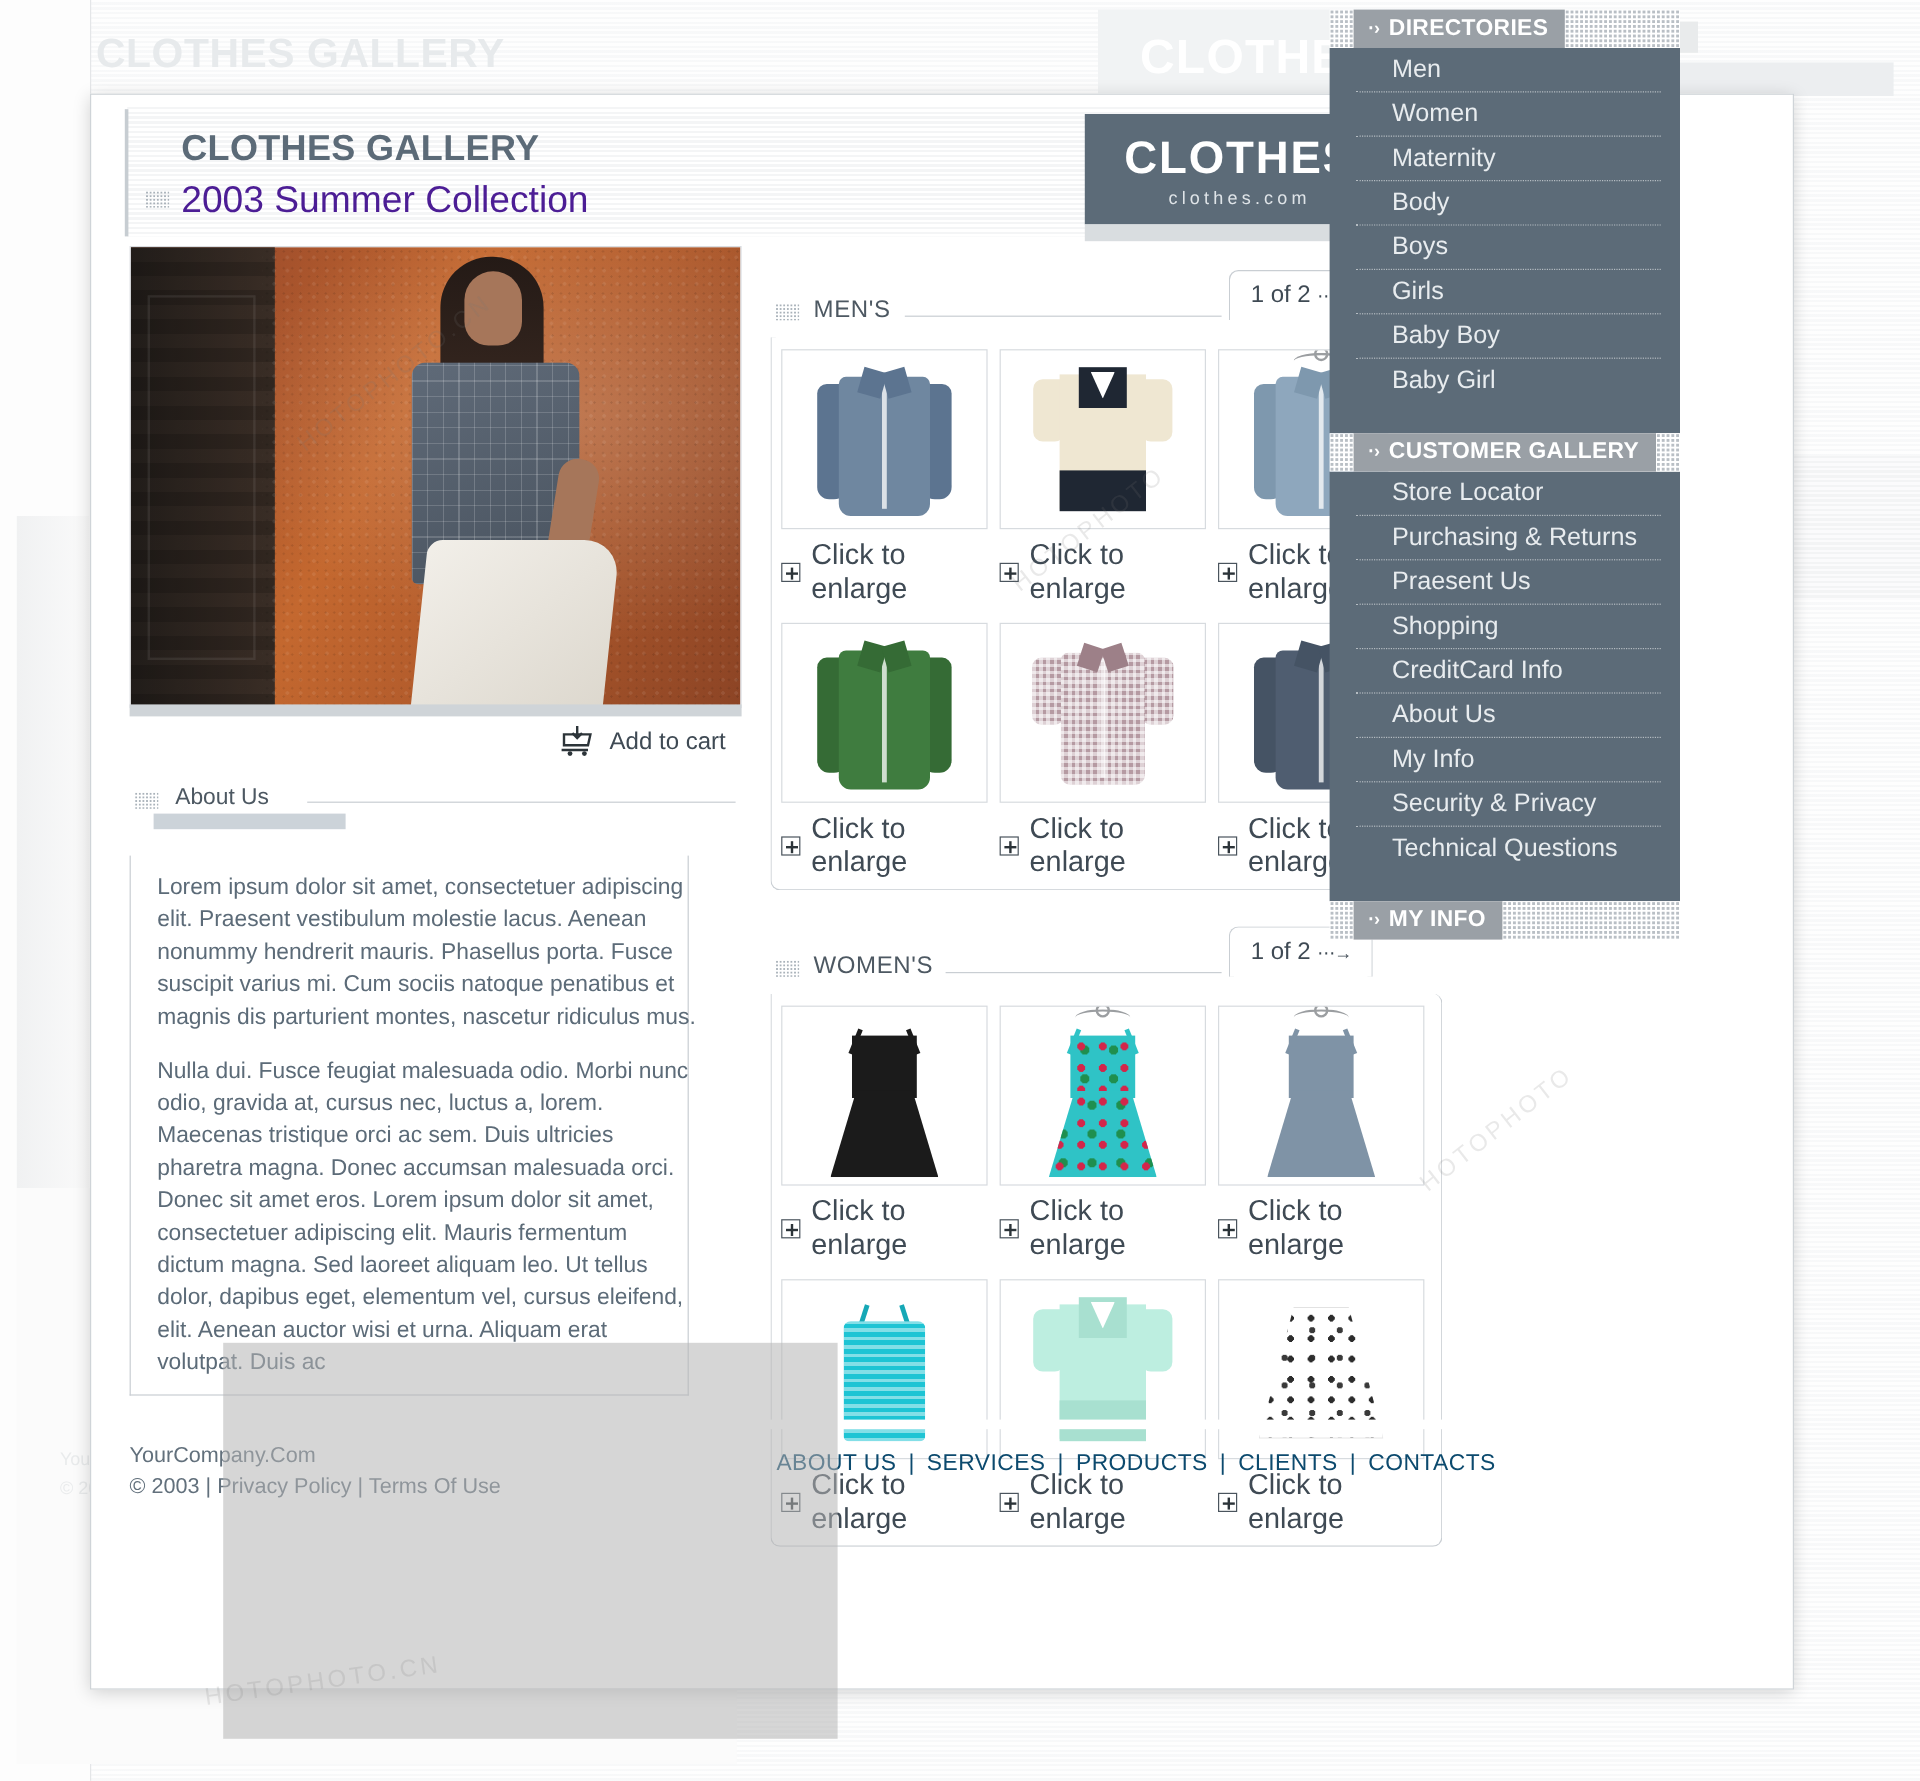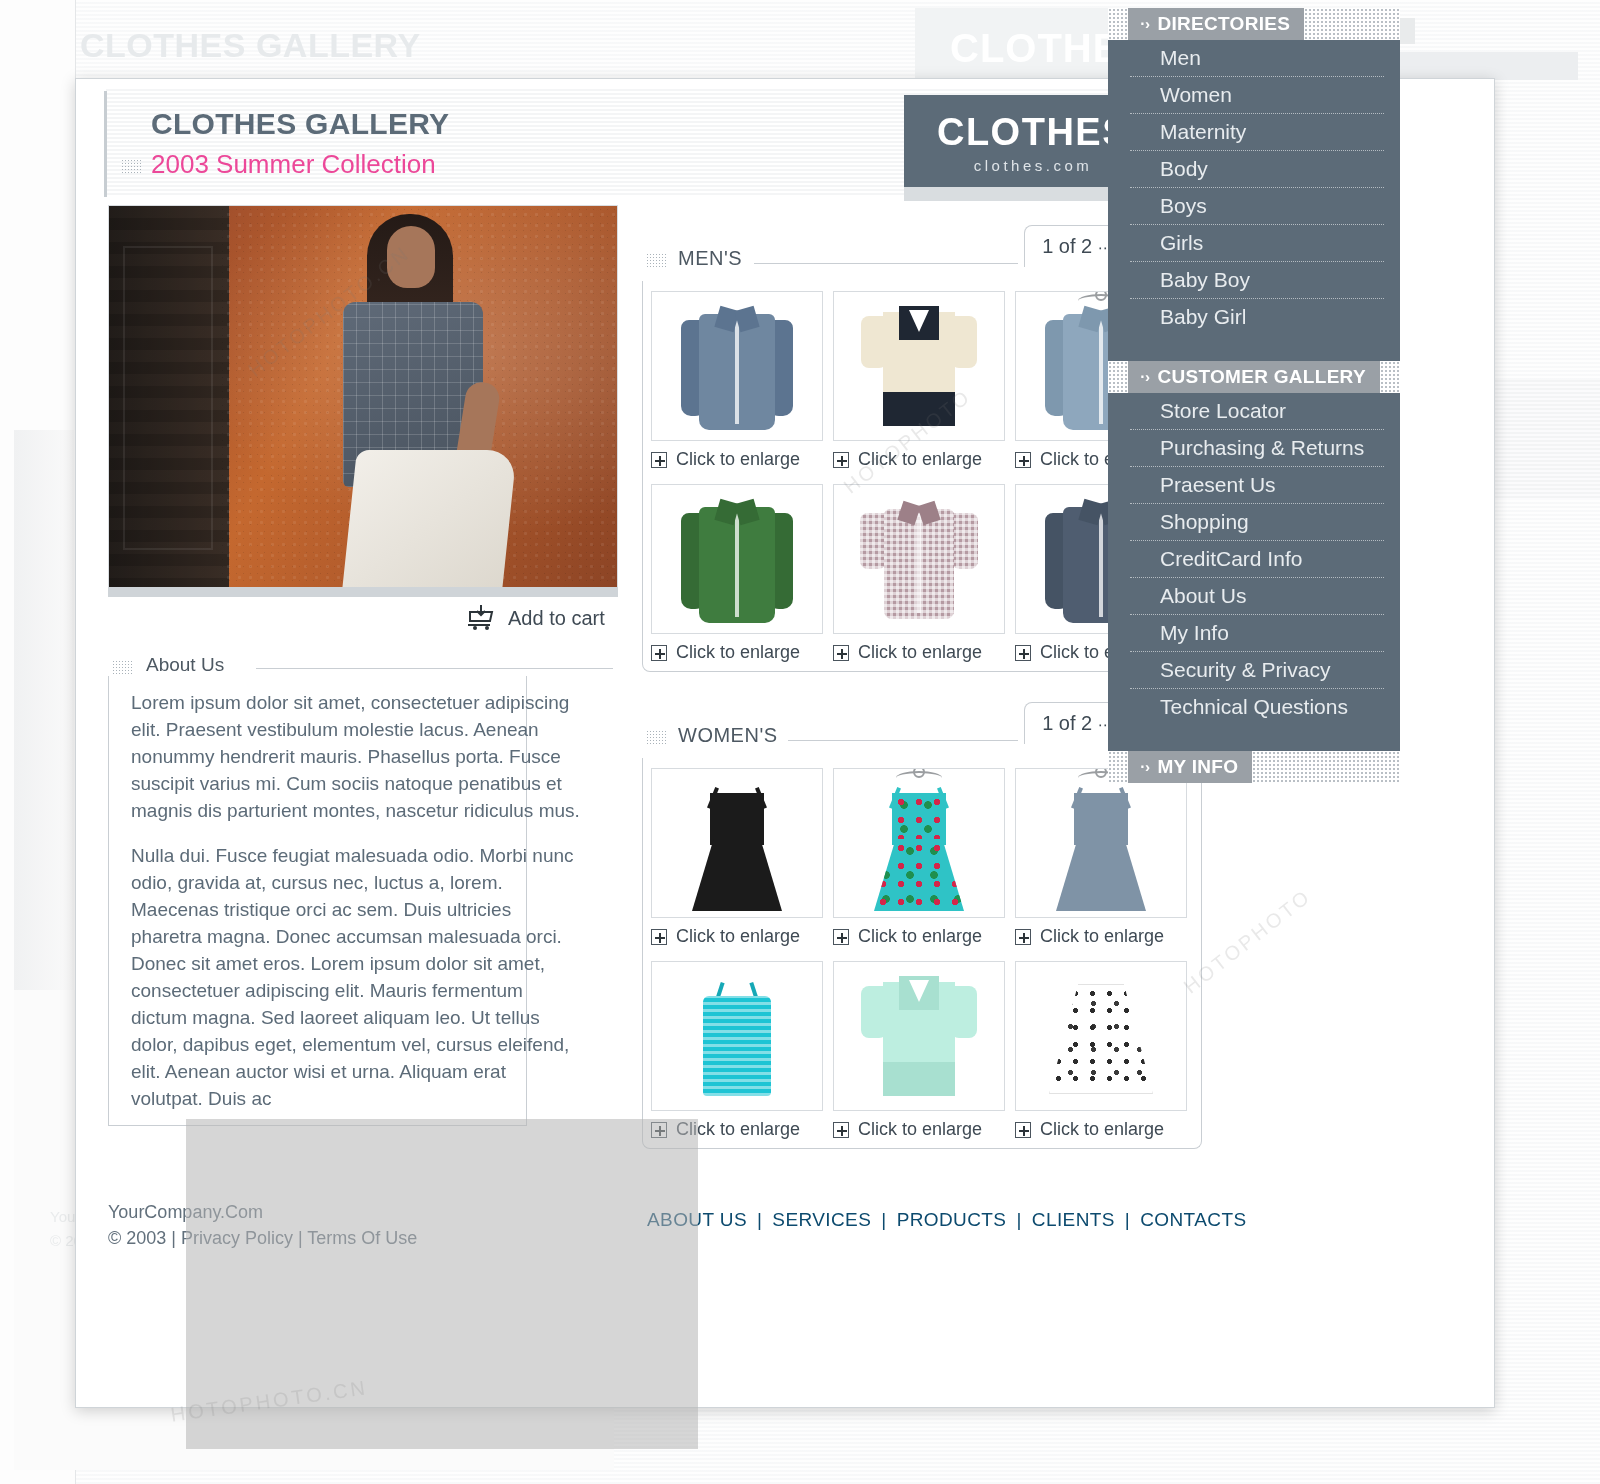--- a/index.html
+++ b/index.html
@@ -80,21 +80,21 @@
   }
 
   
   .hdr-rule { position:absolute; left:18px; top:4px; width:3px; height:106px; background:#c7cdd2; }
   .hdr-title {
     position:absolute; left:65px; top:20px;
     font-size: 30px; font-weight: bold; color:#5c6b78; letter-spacing:.3px;
   }
   .hdr-sub {
     position:absolute; left:65px; top:62px;
-    font-size: 26px; color:#ec4899; font-weight:normal;
+    font-size: 31px; color:#4c1d95; font-weight:normal;
   }
   .dotsq {
     display:inline-block; width:20px; height:14px;
     background-image:
       radial-gradient(#9aa4ad 40%, transparent 41%);
     background-size: 3px 3px;
     opacity:.85;
     vertical-align: middle;
   }
   .hdr-dotsq { position:absolute; left:35px; top:72px; }
@@ -196,21 +196,21 @@
   .about-label {
     position:absolute; left:38px; top:0; font-size:19px; color:#4d5862;
   }
   .about-line {
     position:absolute; left:148px; top:14px; right:0; height:1px; background:#c9ced3;
   }
   .about-underbar {
     position:absolute; left:20px; top:24px; width:160px; height:13px; background:#ccd3d9;
   }
   .about-box {
-    position:absolute; left:22px; top:589px; width:419px; height:450px;
+    position:absolute; left:22px; top:626px; width:466px; height:450px;
     border:1px solid #c9ced3; border-top:none; background:#ffffff;
   }
   .about-text {
     position:absolute; left:22px; top:14px; width:450px;
     font-size:19px; line-height:1.42; color:#5c6b78;
   }
   .about-text p + p { margin-top:18px; }
 
   
   .prod-col { position:absolute; left:556px; top:150px; width:560px; }
@@ -237,21 +237,21 @@
   }
   .prow { display:flex; gap:10px; }
   .prow + .prow { margin-top:14px; }
   .pcell { width:172px; }
   .pthumb {
     width:172px; height:150px; border:1px solid #d7dbdf; background:#ffffff;
     position:relative; overflow:hidden;
   }
   .pcap {
     display:flex; align-items:center; gap:9px;
-    margin-top:8px; font-size:18px; color:#3f4a54;
+    margin-top:8px; font-size:24px; color:#3f4a54;
   }
   .plus {
     width:16px; height:16px; border:1px solid #4a545d; position:relative; flex:0 0 16px;
   }
   .plus:before, .plus:after {
     content:""; position:absolute; background:#2c3439;
   }
   .plus:before { left:3px; top:7px; width:10px; height:2px; }
   .plus:after  { left:7px; top:3px; width:2px; height:10px; }
 

